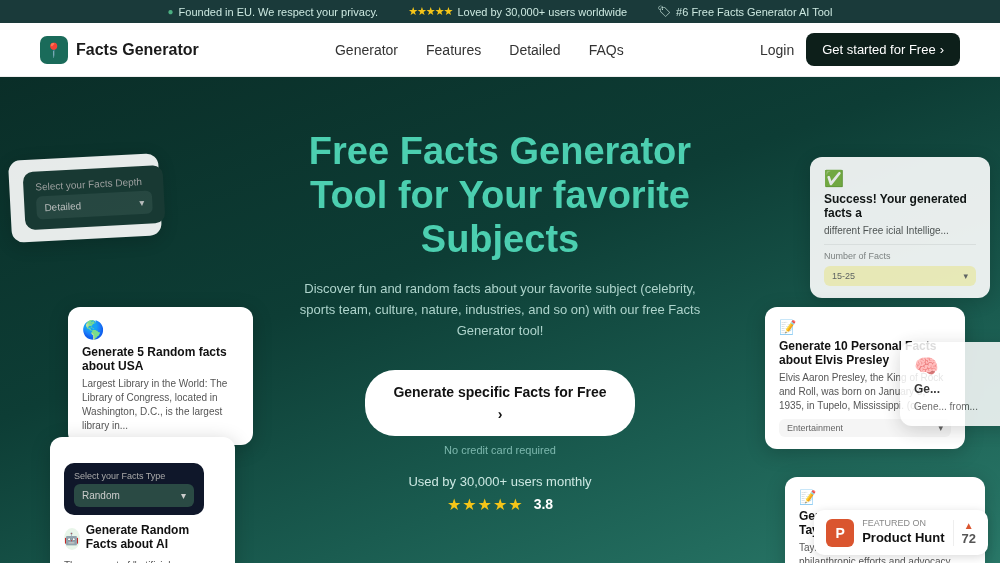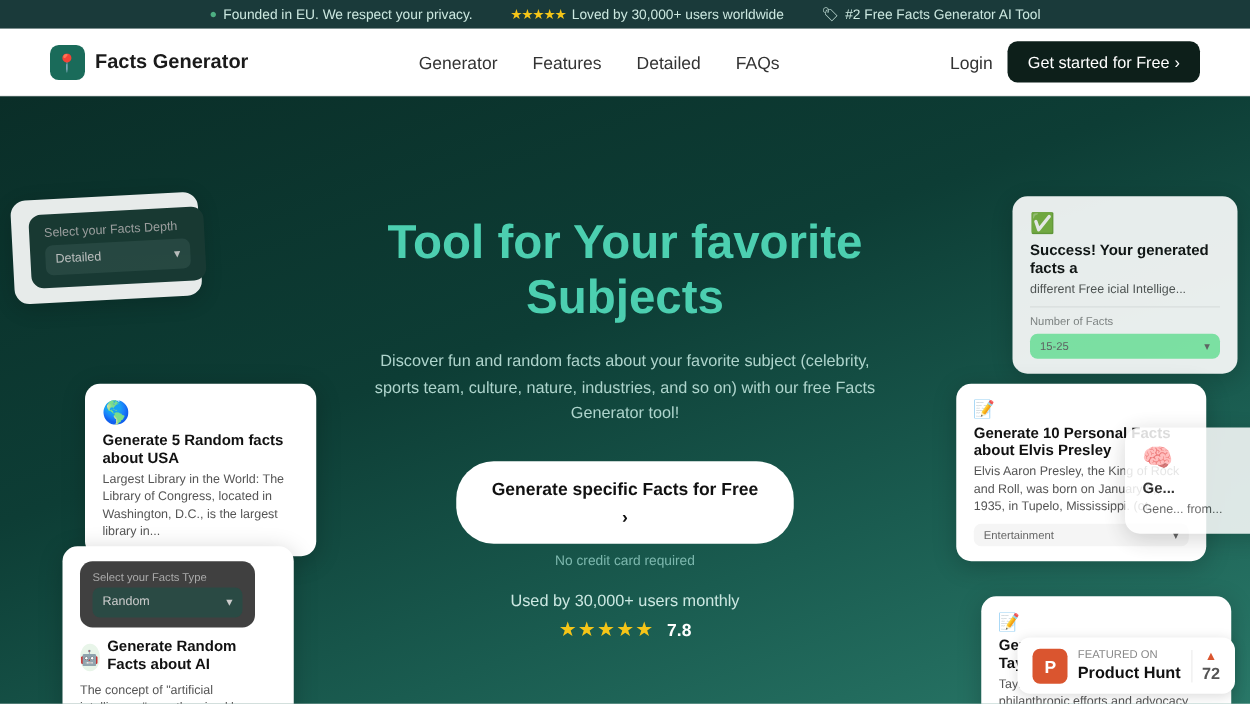--- a/index.html
+++ b/index.html
@@ -105,25 +105,26 @@
       left: 68px; top: 230px;
       width: 185px;
     }
     .card-usa .card-icon { font-size: 18px; margin-bottom: 4px; }
 
     .card-ai {
       left: 50px; top: 360px;
       width: 185px;
     }
     .card-ai-type-inner {
-      background: #404040;
+      background: #0f172a;
       border-radius: 10px;
       padding: 8px 10px;
       width: 140px;
       margin-bottom: 8px;
+      margin-top: 14px;
     }
 
     
     .card-success {
       right: 10px; top: 80px;
       width: 180px;
       opacity: 0.9;
     }
     .card-success-check { color: #4caf82; font-size: 16px; margin-bottom: 4px; }
 
@@ -227,21 +228,21 @@
     .ph-text strong { display: block; font-size: 13px; color: #111; font-weight: 700; }
     .ph-count {
       display: flex; flex-direction: column; align-items: center;
       border-left: 1px solid #eee; padding-left: 8px;
       font-size: 11px; color: #555;
     }
     .ph-arrow { color: #da552f; font-size: 10px; }
     .ph-num { font-weight: 700; font-size: 13px; }
 
     .select-row {
-      background: #86efac;
+      background: #fef9c3;
       border-radius: 6px;
       padding: 5px 8px;
       font-size: 9px; color: #666;
       display: flex; justify-content: space-between;
       margin-top: 5px;
     }
     .divider-line { height: 1px; background: #eee; margin: 6px 0; }
   </style>
 </head>
 <body>
@@ -250,21 +251,21 @@
   <div class="top-bar-item">
     <span class="top-bar-dot">●</span>
     <span>Founded in EU. We respect your privacy.</span>
   </div>
   <div class="top-bar-item">
     <span class="stars-top">★★★★★</span>
     <span>Loved by 30,000+ users worldwide</span>
   </div>
   <div class="top-bar-item">
     <span>🏷</span>
-    <span>#2 Free Facts Generator AI Tool</span>
+    <span>#6 Free Facts Generator AI Tool</span>
   </div>
 </div>
 
 <nav id="navbar">
   <div id="logo">
     <div class="logo-icon">📍</div>
     <span>Facts Generator</span>
   </div>
   <div id="nav-links">
     <a class="nav-link">Generator</a>
@@ -343,34 +344,34 @@
   </div>
 
   <div class="float-card card-gen-right">
     <div class="card-icon">🧠</div>
     <div class="card-title">Ge...</div>
     <div class="card-body">Gene... from...</div>
   </div>
 
   <div id="hero-center">
     <h1 id="hero-title">
-      <br>
+      <span>Free Facts Generator</span><br>
       <span>Tool for Your favorite</span><br>
       <span style="color:#4ccfb0;">Subjects</span>
     </h1>
     <p id="hero-subtitle">Discover fun and random facts about your favorite subject (celebrity, sports team, culture, nature, industries, and so on) with our free Facts Generator tool!</p>
     <button id="hero-cta">
       <span>Generate specific Facts for Free</span>
       <span>›</span>
     </button>
     <p id="hero-cta-note">No credit card required</p>
     <p id="hero-users">Used by 30,000+ users monthly</p>
     <div style="display:flex;align-items:center;justify-content:center;gap:6px;">
       <span id="hero-stars">★★★★★</span>
-      <span id="hero-rating">7.8</span>
+      <span id="hero-rating">3.8</span>
     </div>
   </div>
 
   <div id="ph-badge">
     <div class="ph-logo">P</div>
     <div class="ph-text">
       <span>FEATURED ON</span>
       <strong>Product Hunt</strong>
     </div>
     <div class="ph-count">

